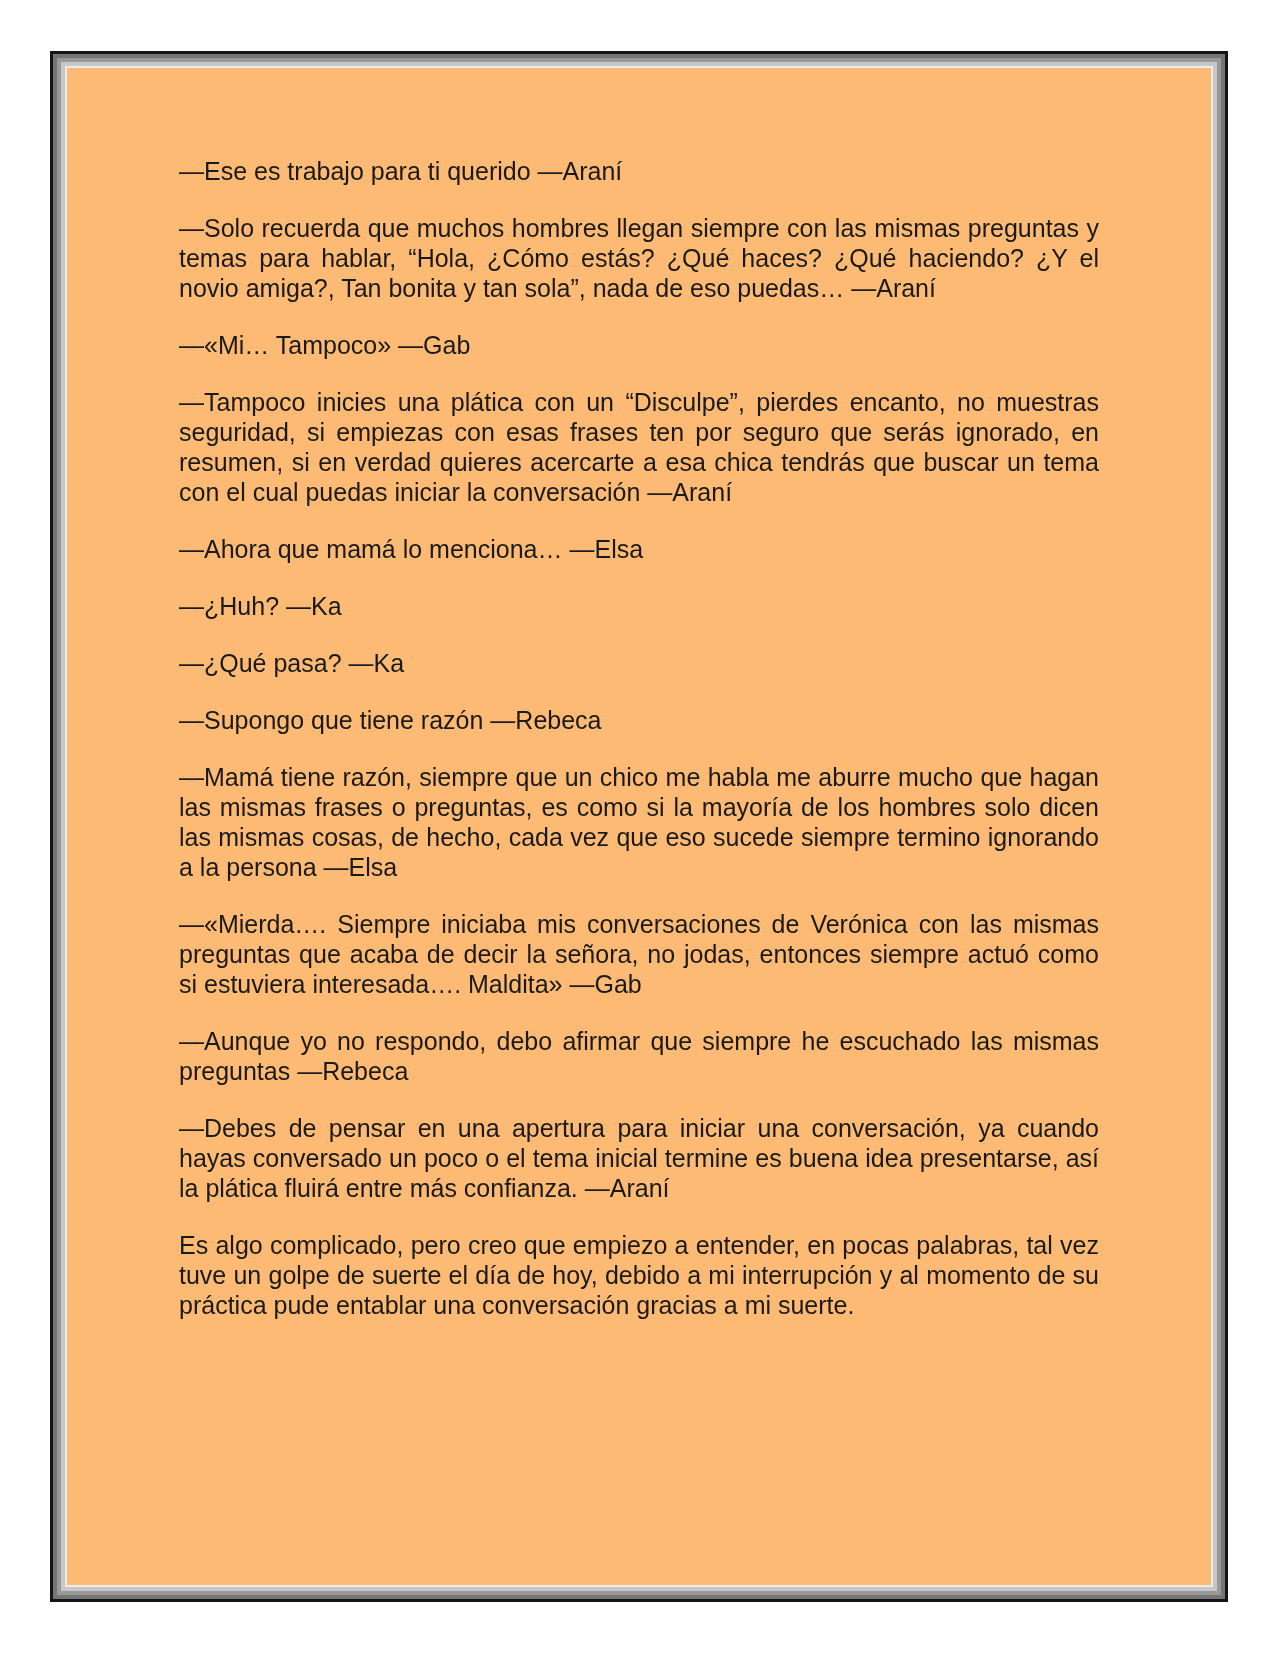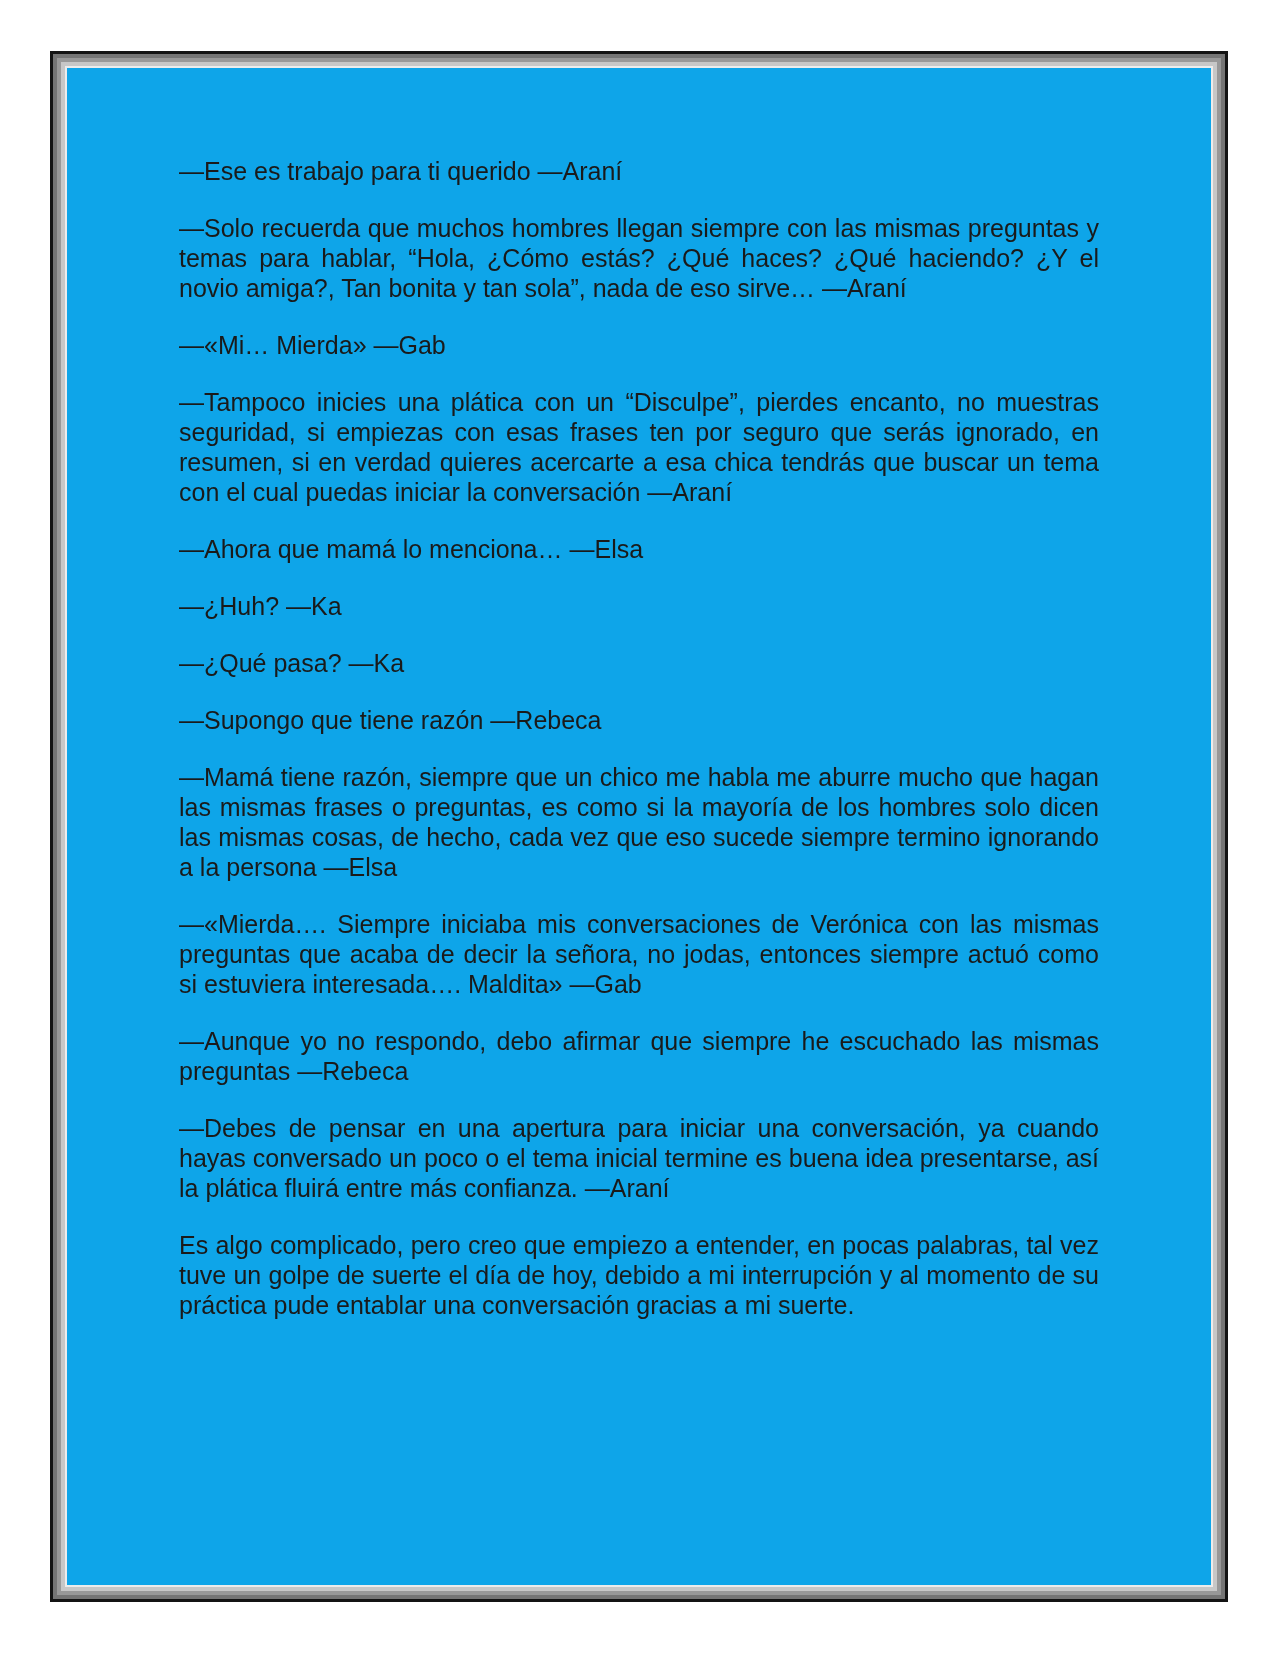--- a/index.html
+++ b/index.html
@@ -15,21 +15,21 @@
     font-family: "Liberation Sans", sans-serif;
   }
   .page-frame {
     position: absolute;
     left: 50px;
     top: 51px;
     width: 1178px;
     height: 1551px;
     box-sizing: border-box;
     border: 3px solid var(--frame-border, #141414);
-    background: #0ea5e9;
+    background: #fdba74;
     
     box-shadow:
       inset 0 0 0 4px  #757575,
       inset 0 0 0 8px  #989898,
       inset 0 0 0 12px #c7c7c7,
       inset 0 0 0 14px #ececec;
   }
   .page-content {
     position: absolute;
     left: 3px;
@@ -53,22 +53,22 @@
   .page-content p:last-child {
     margin-bottom: 12px;
   }
 </style>
 </head>
 <body style="background: rgb(255, 255, 255);">
 
 <div class="page-frame">
   <div class="page-content">
       <p>—Ese es trabajo para ti querido —Araní</p>
-      <p>—Solo recuerda que muchos hombres llegan siempre con las mismas preguntas y temas para hablar, “Hola, ¿Cómo estás? ¿Qué haces? ¿Qué haciendo? ¿Y el novio amiga?, Tan bonita y tan sola”, nada de eso sirve… —Araní</p>
-      <p>—«Mi… Mierda» —Gab</p>
+      <p>—Solo recuerda que muchos hombres llegan siempre con las mismas preguntas y temas para hablar, “Hola, ¿Cómo estás? ¿Qué haces? ¿Qué haciendo? ¿Y el novio amiga?, Tan bonita y tan sola”, nada de eso puedas… —Araní</p>
+      <p>—«Mi… Tampoco» —Gab</p>
       <p>—Tampoco inicies una plática con un “Disculpe”, pierdes encanto, no muestras seguridad, si empiezas con esas frases ten por seguro que serás ignorado, en resumen, si en verdad quieres acercarte a esa chica tendrás que buscar un tema con el cual puedas iniciar la conversación —Araní</p>
       <p>—Ahora que mamá lo menciona… —Elsa</p>
       <p>—¿Huh? —Ka</p>
       <p>—¿Qué pasa? —Ka</p>
       <p>—Supongo que tiene razón —Rebeca</p>
       <p>—Mamá tiene razón, siempre que un chico me habla me aburre mucho que hagan las mismas frases o preguntas, es como si la mayoría de los hombres solo dicen las mismas cosas, de hecho, cada vez que eso sucede siempre termino ignorando a la persona —Elsa</p>
       <p>—«Mierda…. Siempre iniciaba mis conversaciones de Verónica con las mismas preguntas que acaba de decir la señora, no jodas, entonces siempre actuó como si estuviera interesada…. Maldita» —Gab</p>
       <p>—Aunque yo no respondo, debo afirmar que siempre he escuchado las mismas preguntas —Rebeca</p>
       <p>—Debes de pensar en una apertura para iniciar una conversación, ya cuando hayas conversado un poco o el tema inicial termine es buena idea presentarse, así la plática fluirá entre más confianza. —Araní</p>
       <p>Es algo complicado, pero creo que empiezo a entender, en pocas palabras, tal vez tuve un golpe de suerte el día de hoy, debido a mi interrupción y al momento de su práctica pude entablar una conversación gracias a mi suerte.</p>

